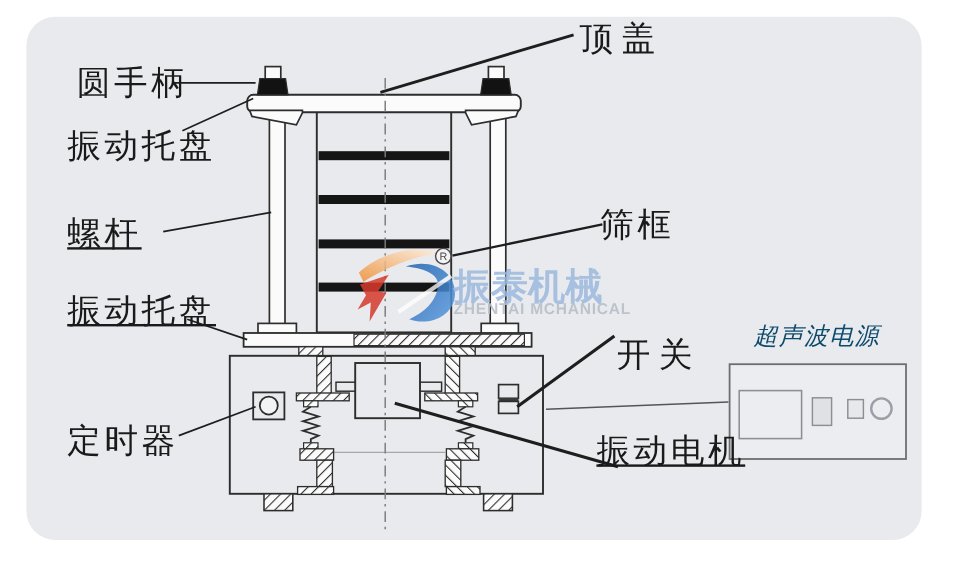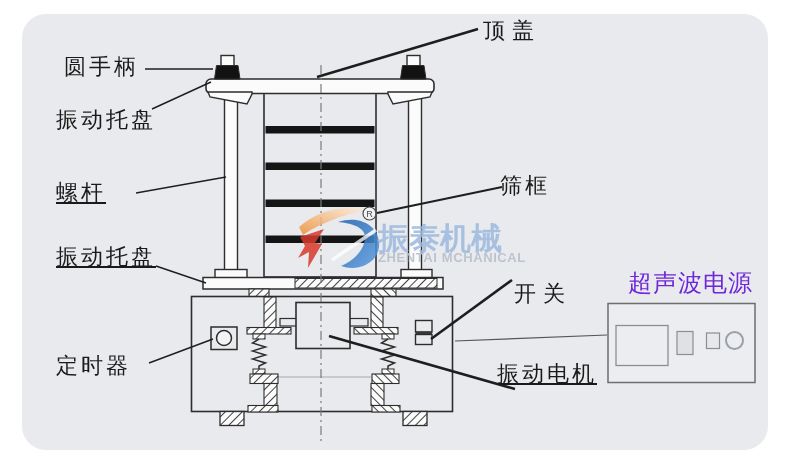--- a/index.html
+++ b/index.html
@@ -6,28 +6,28 @@
   .canvas{
     position:relative;width:800px;height:472px;background:#ffffff;overflow:hidden;
     font-family:"Liberation Serif","DejaVu Serif",serif;
   }
   .panel{
     position:absolute;left:22px;top:14px;width:746px;height:436px;
     background:#e9eaed;border-radius:24px;
   }
   svg.draw{position:absolute;left:0;top:0;}
   .lbl{
-    position:absolute;font-size:22px;color:#1a1a1a;letter-spacing:3px;
+    position:absolute;font-size:28px;color:#1a1a1a;letter-spacing:3px;
     white-space:nowrap;line-height:1.1;
   }
   .lbl-topcover{letter-spacing:7px;}
   .lbl-switch{letter-spacing:7px;}
   .lbl-sans{
     font-family:"Liberation Sans","DejaVu Sans",sans-serif;
-    font-size:24px;color:#6d28d9;letter-spacing:1px;
+    font-size:20px;color:#0c4a6e;letter-spacing:1px;font-style:italic;
   }
   .wm-cn{font-family:"Liberation Sans","DejaVu Sans",sans-serif;font-weight:bold;}
   .wm-en{font-family:"Liberation Sans","DejaVu Sans",sans-serif;font-weight:bold;}
 </style>
 </head>
 <body>
 
 <div class="canvas">
   <div class="panel"></div>
 

